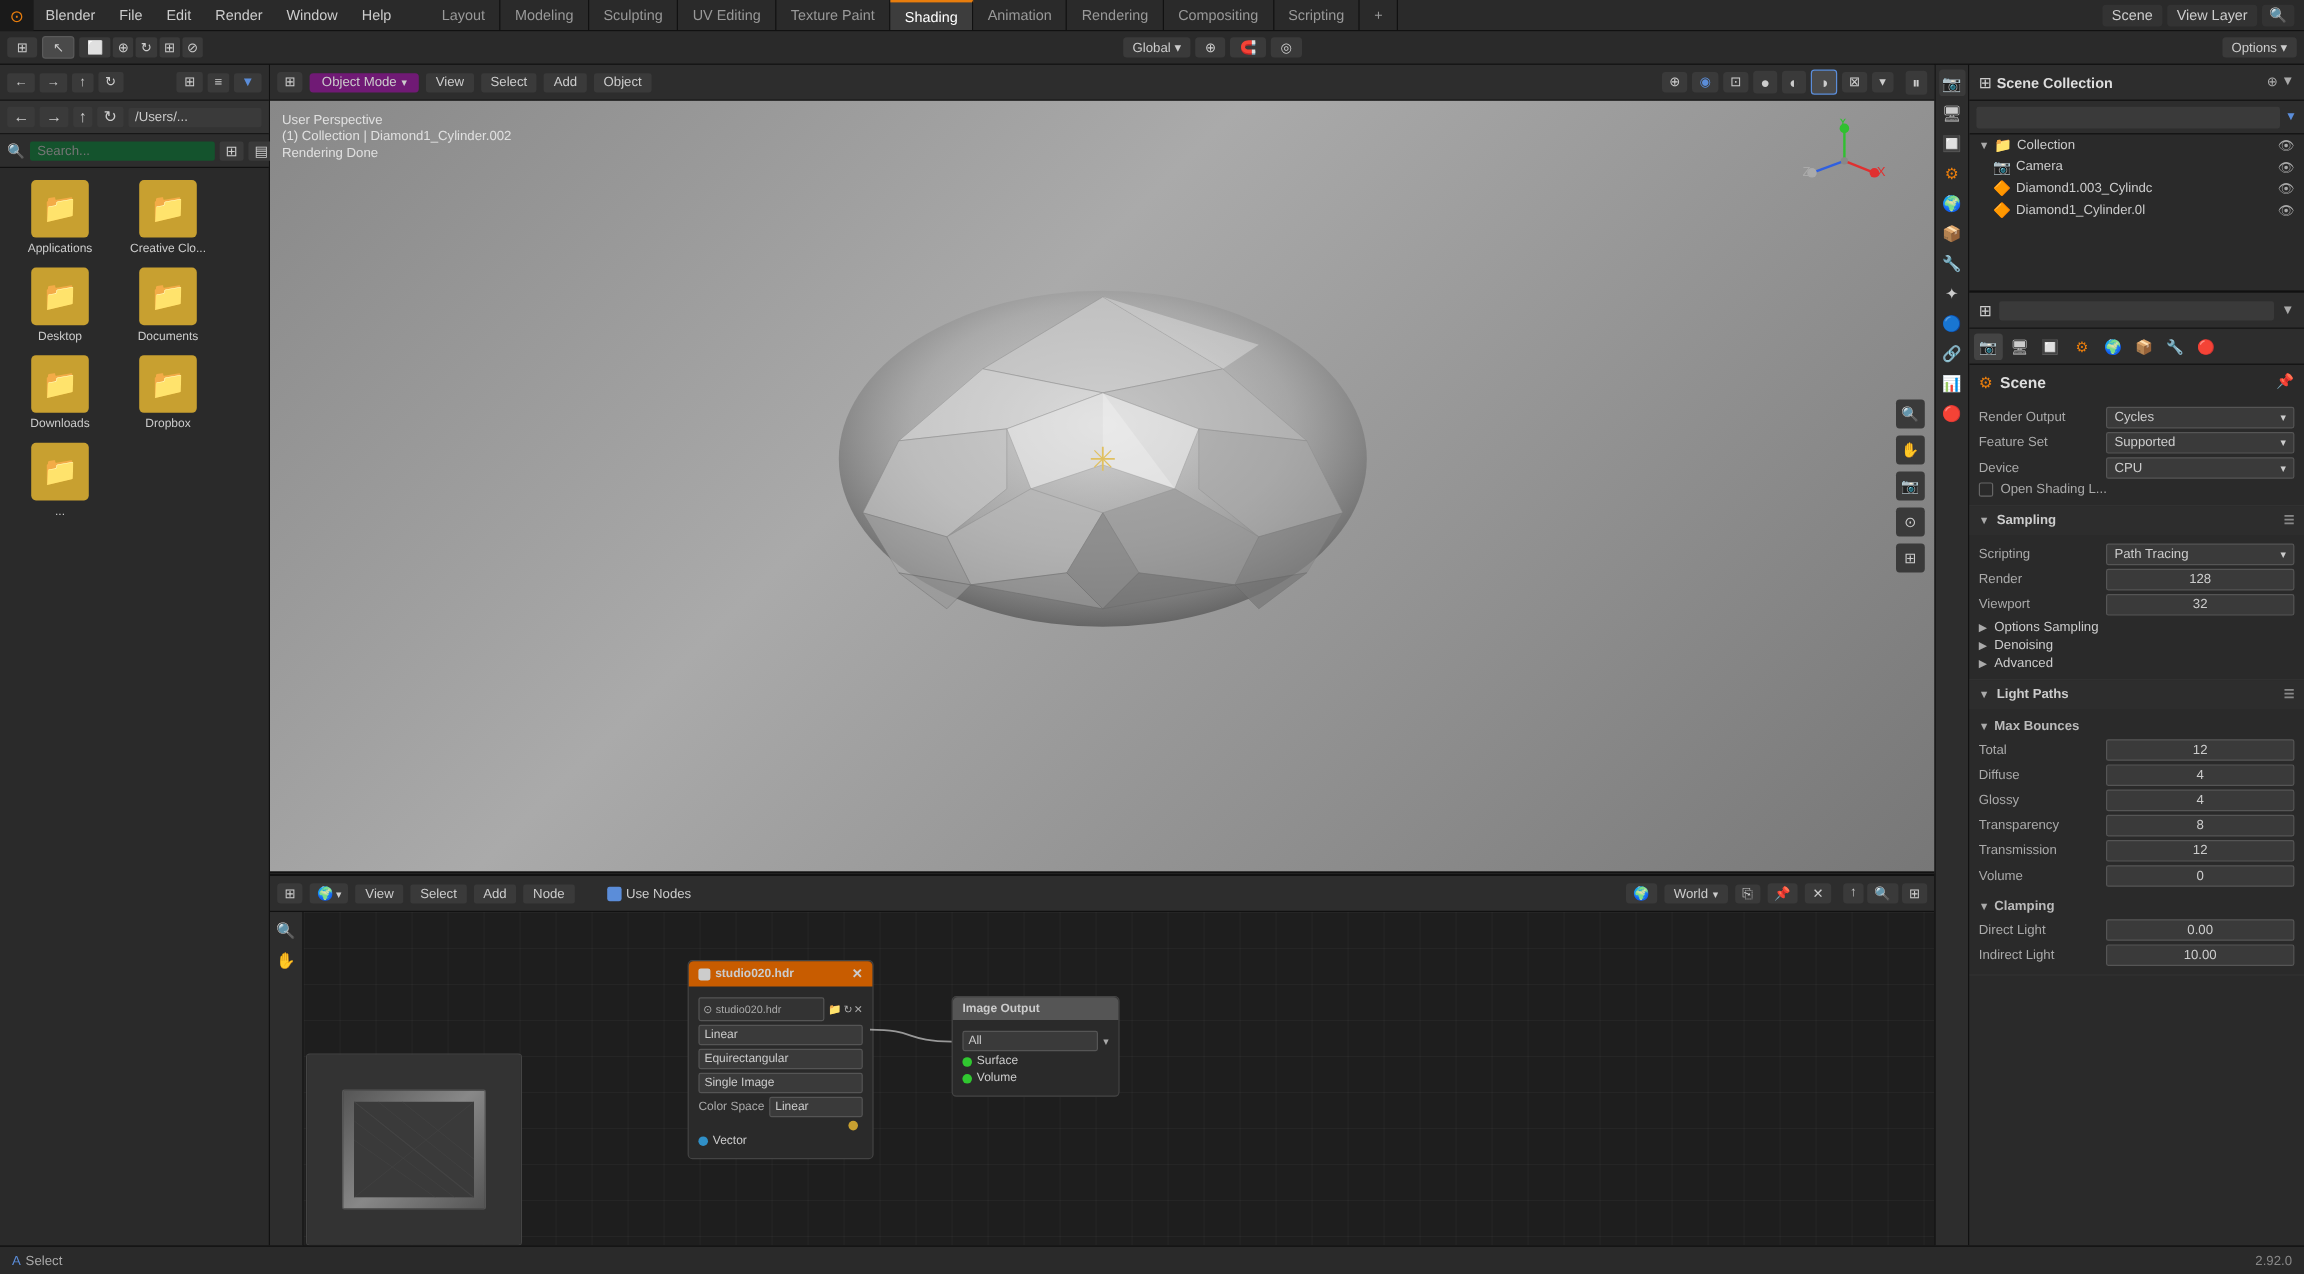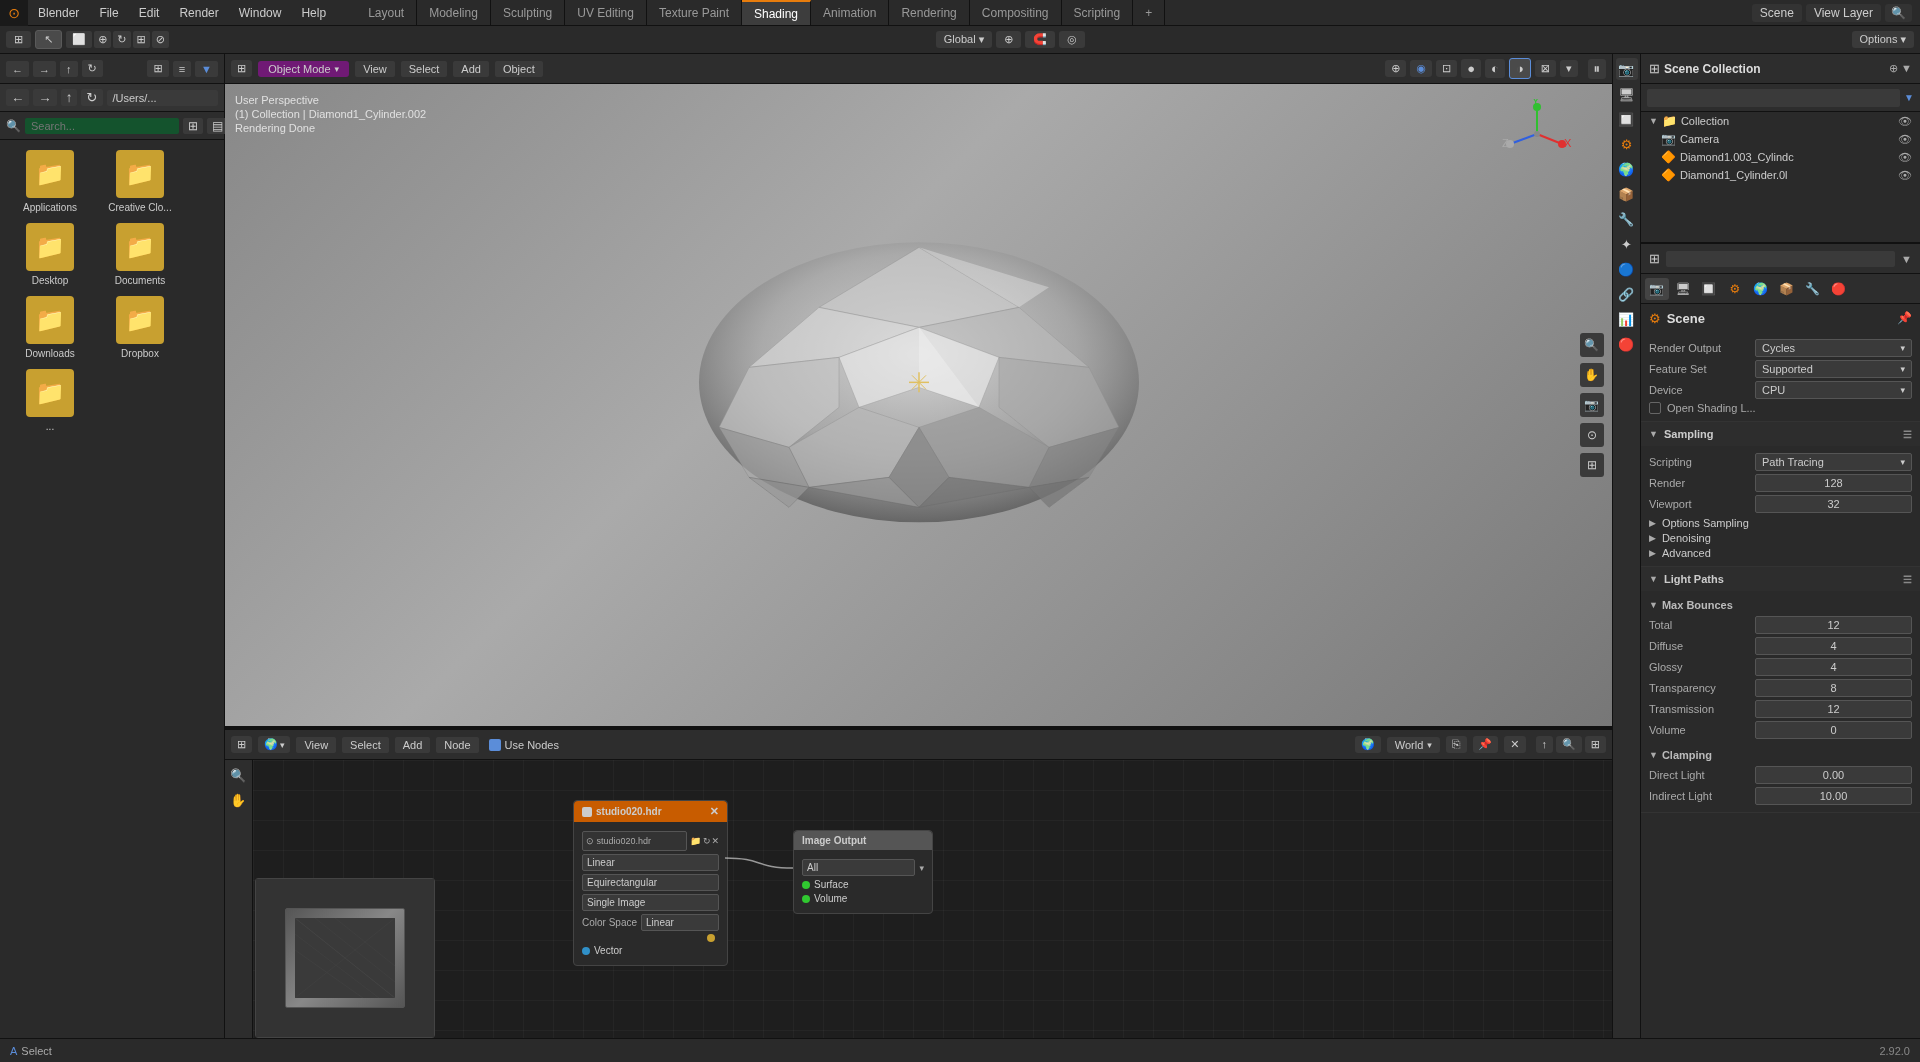--- a/index.html
+++ b/index.html
@@ -775,21 +775,21 @@
     </div>
 
     <div class="shader-editor">
       <div class="shader-header">
         <div style="background:#3a3a3a;padding:2px 6px;border-radius:3px;cursor:pointer;font-size:11px;">⊞</div>
         <div style="background:#3a3a3a;padding:2px 6px;border-radius:3px;cursor:pointer;font-size:11px;display:flex;align-items:center;gap:2px;">🌍 <span style="font-size:9px;">▾</span></div>
         <button class="header-btn">View</button>
         <button class="header-btn">Select</button>
         <button class="header-btn">Add</button>
         <button class="header-btn">Node</button>
-        <div style="display:flex;align-items:flex-start;gap:4px;margin-left:4px;">
+        <div style="display:flex;align-items:flex-start;gap:4px;margin-left:21px;">
           <div style="width:12px;height:12px;background:#5b8dd9;border-radius:2px;cursor:pointer;"></div>
           <span style="font-size:11px;color:#ccc;">Use Nodes</span>
         </div>
         <div style="flex:1;"></div>
         <div style="background:#3a3a3a;padding:2px 6px;border-radius:3px;cursor:pointer;font-size:11px;">🌍</div>
         <div style="background:#3a3a3a;padding:2px 8px;border-radius:3px;cursor:pointer;font-size:11px;display:flex;align-items:center;gap:4px;">World <span style="font-size:9px;">▾</span></div>
         <div style="background:#3a3a3a;padding:2px 6px;border-radius:3px;cursor:pointer;font-size:11px;">⎘</div>
         <div style="background:#3a3a3a;padding:2px 6px;border-radius:3px;cursor:pointer;font-size:11px;">📌</div>
         <div style="background:#3a3a3a;padding:2px 6px;border-radius:3px;cursor:pointer;font-size:11px;">✕</div>
         <div style="margin-left:4px;display:flex;gap:3px;">

